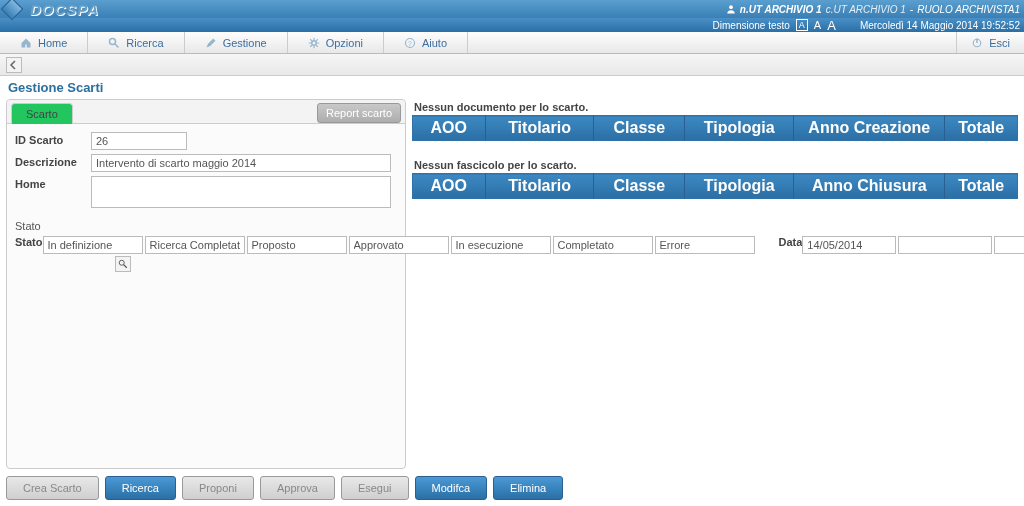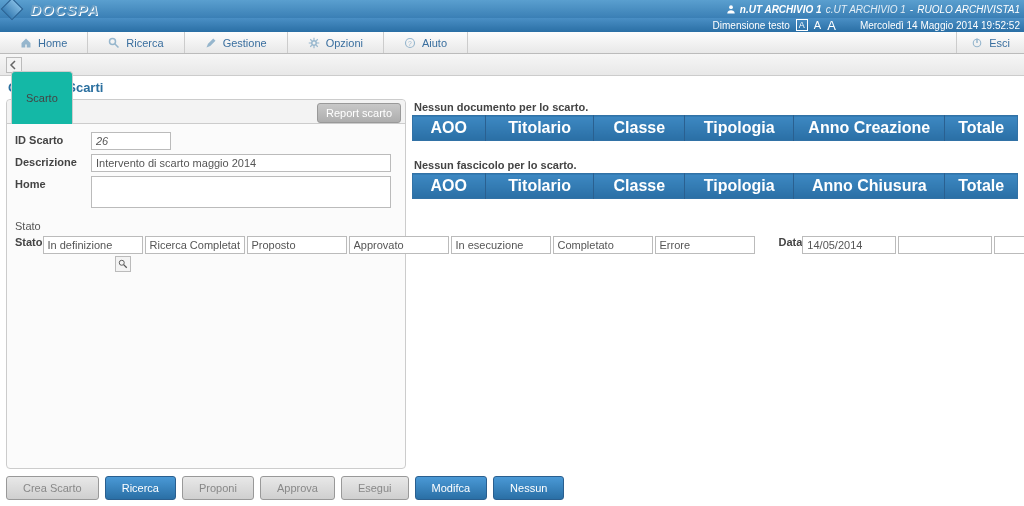--- a/index.html
+++ b/index.html
@@ -28,29 +28,29 @@
 
 .page-title { color: #2a6f9f; font-weight: bold; font-size: 13px; padding: 4px 8px; }
 
 
 .content-wrap { display: flex; gap: 6px; padding: 0 6px; height: 370px; }
 .left-panel { width: 400px; border: 1px solid #ccc; border-radius: 4px; background: #fbfbfb; position: relative; display: flex; flex-direction: column; }
 .right-panel { flex: 1; display: flex; flex-direction: column; gap: 10px; }
 
 
 .tabs-row { display: flex; align-items: flex-end; justify-content: space-between; height: 24px; padding: 0 4px; background: #f3f3f3; border-bottom: 1px solid #ccc; border-top-left-radius: 4px; border-top-right-radius: 4px; }
-.tab { background: #14b8a6; border: 1px solid #ccc; border-bottom: none; border-top-left-radius: 4px; border-top-right-radius: 4px; padding: 20px 14px; font-size: 11px; color: #444; position: relative; top: 1px; cursor: pointer; }
+.tab { background: #22c55e; border: 1px solid #ccc; border-bottom: none; border-top-left-radius: 4px; border-top-right-radius: 4px; padding: 4px 14px; font-size: 11px; color: #444; position: relative; top: 1px; cursor: pointer; }
 .report-btn { background: linear-gradient(#c8c8c8, #adadad); color: #fff; border: 1px solid #999; border-radius: 3px; padding: 3px 8px; font-size: 11px; cursor: pointer; }
 
 
 .form-body { padding: 8px; display: flex; flex-direction: column; gap: 4px; font-size: 11px; color: #444; }
 .form-row { display: flex; align-items: flex-start; gap: 6px; }
 .lbl { width: 70px; font-weight: bold; color: #444; padding-top: 2px; }
 .tin { border: 1px solid #bbb; background: #fff; height: 18px; padding: 1px 4px; font-size: 11px; color: #555; }
-.tin.w80 { width: 80px; font-style: italic; }
+.tin.w80 { width: 96px; }
 .tin.wlong { width: 300px; }
 .tarea { border: 1px solid #bbb; background: #fff; width: 300px; height: 32px; resize: none; padding: 2px 4px; font-size: 11px; }
 
 .stato-block { margin-top: 6px; }
 .stato-header { font-size: 11px; color: #555; padding: 2px 0; }
 .stato-grid { display: flex; gap: 24px; padding-top: 2px; }
 .stato-col { display: flex; gap: 2px; }
 .stato-date { width: 94px; }
 .stato-state { width: 100px; }
 .mag-row { display: flex; justify-content: flex-start; padding-left: 100px; padding-top: 2px; }
@@ -245,14 +245,14 @@
   </div>
 </div>
 
 <div class="footer-btns">
   <button class="btn">Crea Scarto</button>
   <button class="btn active">Ricerca</button>
   <button class="btn">Proponi</button>
   <button class="btn">Approva</button>
   <button class="btn">Esegui</button>
   <button class="btn active">Modifca</button>
-  <button class="btn active">Nessun</button>
+  <button class="btn active">Elimina</button>
 </div>
 
 </body></html>

